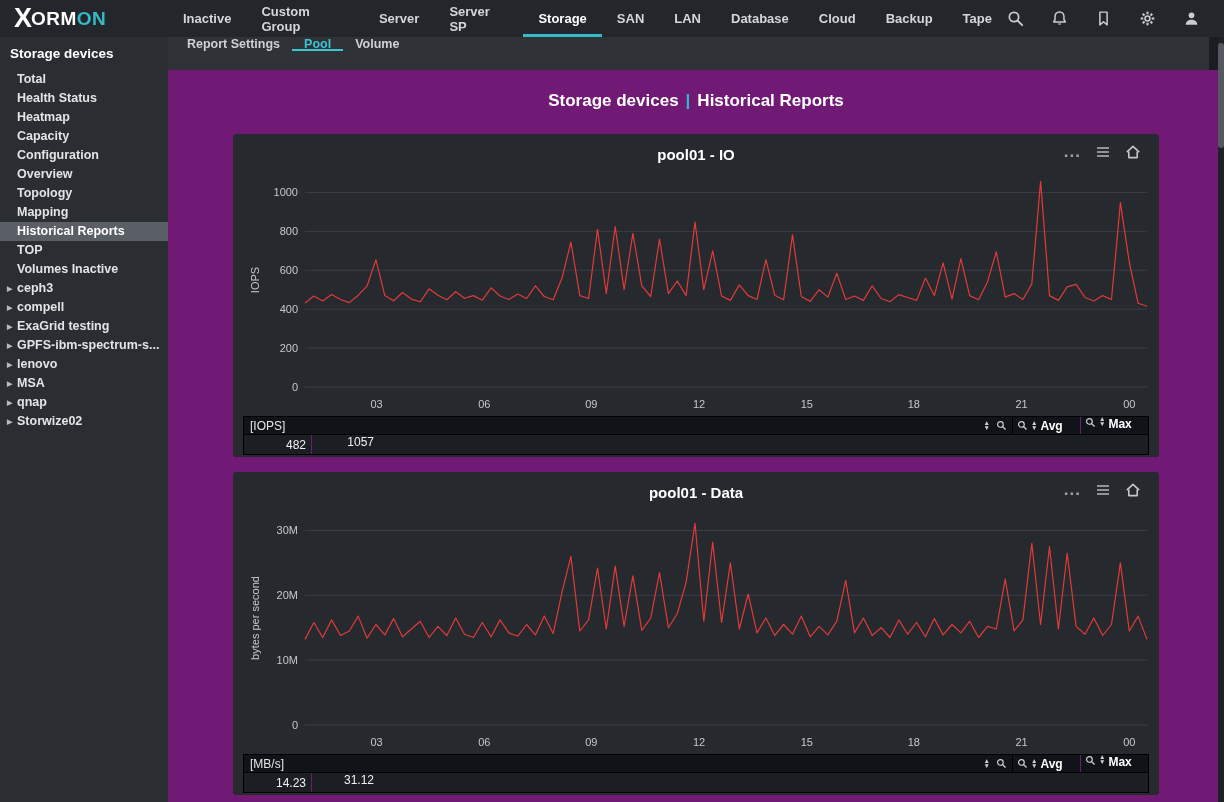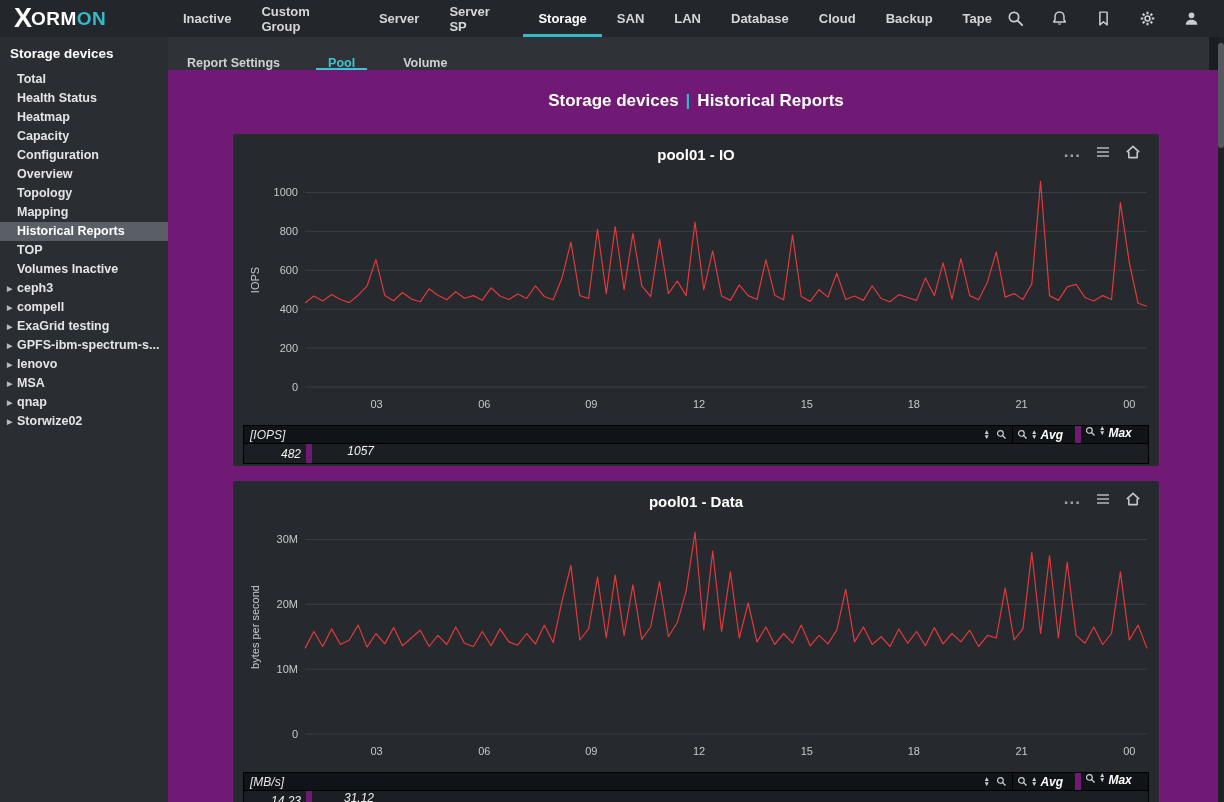--- a/index.html
+++ b/index.html
@@ -19,47 +19,47 @@
   .hicon { width:17px; height:17px; display:inline-flex; color:#c9ccd1; cursor:pointer; }
 
   
   .sidebar { position:absolute; top:37px; left:0; width:168px; bottom:0; background:#2a2d32; z-index:9; }
   .sb-title { color:#fff; font-size:13.5px; font-weight:bold; padding:9px 10px 9px 10px; }
   .sb-item { font-size:12.5px; font-weight:bold; color:#e3e4e6; line-height:18px; padding-left:17px; cursor:pointer; white-space:nowrap; overflow:hidden; }
   .sb-item.sel { background:#5a5e65; color:#fff; }
   .sb-item .arr { display:inline-block; font-size:7px; color:#b7babe; width:10px; margin-left:-10px; vertical-align:1px; }
 
   
-  .tabbar { position:absolute; top:37px; left:168px; right:15px; height:33px; background:#2f3338; display:flex; align-items:flex-end; padding-left:7px;gap:24px; }
+  .tabbar { position:absolute; top:37px; left:168px; right:15px; height:33px; background:#2f3338; display:flex; align-items:flex-start; padding-left:7px; }
   .tab { display:flex; align-items:center; padding:0 12px; font-size:12.5px; font-weight:bold; color:#ced1d4; cursor:pointer; }
   .tab.active { color:#3ec3d1; box-shadow:inset 0 -2px 0 #3ec3d1; }
 
   
   .main { position:absolute; top:70px; left:168px; right:0; bottom:0; background:#701a75; overflow:hidden; }
   .page-title { text-align:center; margin-top:21px; font-size:17px; font-weight:bold; color:#fff; }
   .page-title .sep { color:#35bac8; padding:0 7px; }
 
   .panel { width:926px; margin:0 auto; background:#26292e; border-radius:3px; position:relative; padding:0 10px 2px 10px; }
   .panel.first { margin-top:23px; }
   .panel.second { margin-top:15px; }
   .panel-title { text-align:center; padding-top:12px; font-size:15px; font-weight:bold; color:#fff; }
   .panel-icons { position:absolute; top:10px; right:18px; display:flex; align-items:center; gap:14px; }
   .p-dots { color:#9da0a5; font-size:17px; font-weight:bold; letter-spacing:1px; line-height:10px; cursor:pointer; }
   .p-ic { width:16px; height:16px; display:inline-flex; cursor:pointer; }
 
   .chart-svg { display:block; width:906px; height:246px; margin-top:2px; }
   .chart-svg text { font-family:"Liberation Sans", sans-serif; }
 
   
-  .legend { border:1px solid #000; font-size:12px; color:#e6e6e6; margin-top:14px;font-style:italic; }
+  .legend { border:1px solid #000; font-size:12px; color:#e6e6e6; margin-top:5px; }
   .l-row { display:flex; align-items:stretch; }
   .l-head { background:#101317; height:18px; border-bottom:1px solid #000; }
   .l-data { background:#1b1e23; height:19px; }
   .l-name { flex:1; display:flex; align-items:center; justify-content:space-between; padding:0 5px 0 6px; border-right:1px solid #000; }
-  .l-avg { width:68px; display:flex; align-items:center; justify-content:flex-end; padding:0 5px 0 4px; border-right:6px solid #701a75; }
+  .l-avg { width:68px; display:flex; align-items:center; justify-content:flex-end; padding:0 5px 0 4px; border-right:1px solid #701a75; }
   .l-max { width:67px; display:flex; align-items:flex-start; justify-content:flex-end; padding:0 5px 0 4px; }
   .l-head .l-avg, .l-head .l-max { justify-content:flex-start; gap:3px; }
   .l-head b { font-weight:bold; color:#fff; }
   .l-tools { display:inline-flex; align-items:center; gap:6px; }
   .sort { display:inline-flex; flex-direction:column; line-height:4.5px; font-size:6.5px; color:#cfd2d5; cursor:pointer; }
   .mag { width:11px; height:11px; cursor:pointer; flex:0 0 11px; }
   .swatch { width:9px; height:9px; display:inline-block; }
   .val { font-size:12px; color:#f0f0f0; }
 
   

